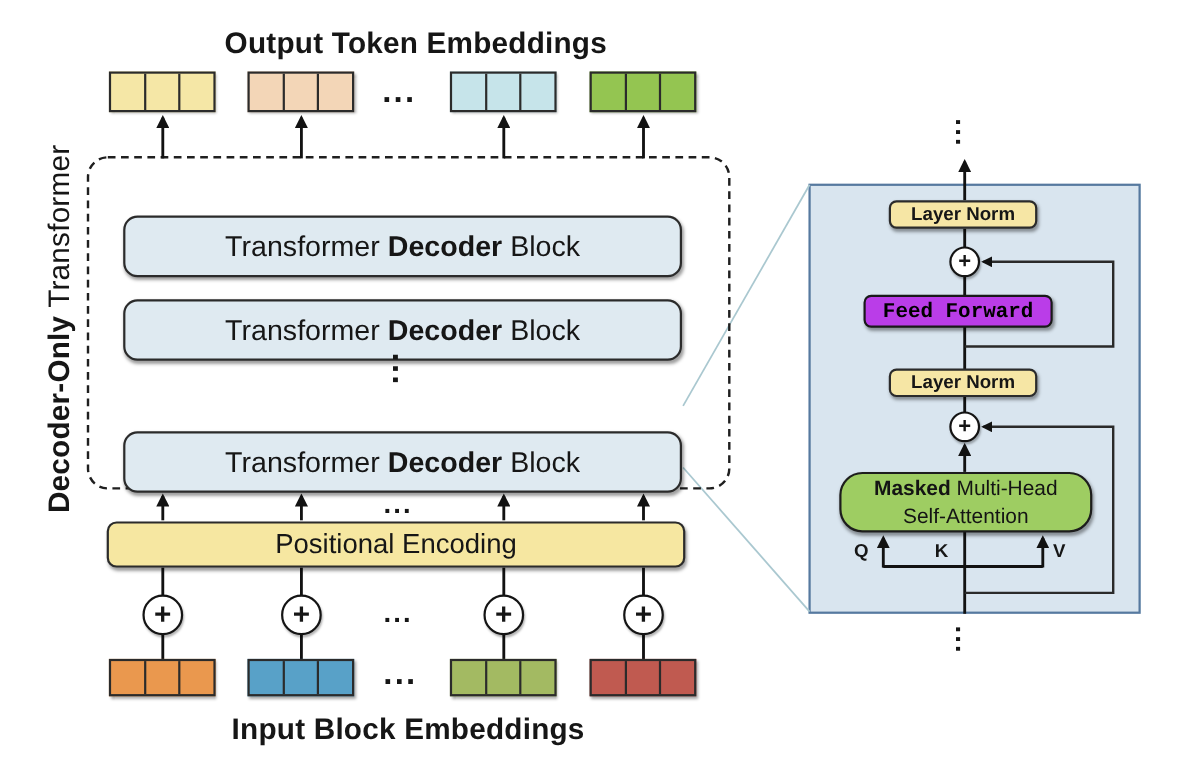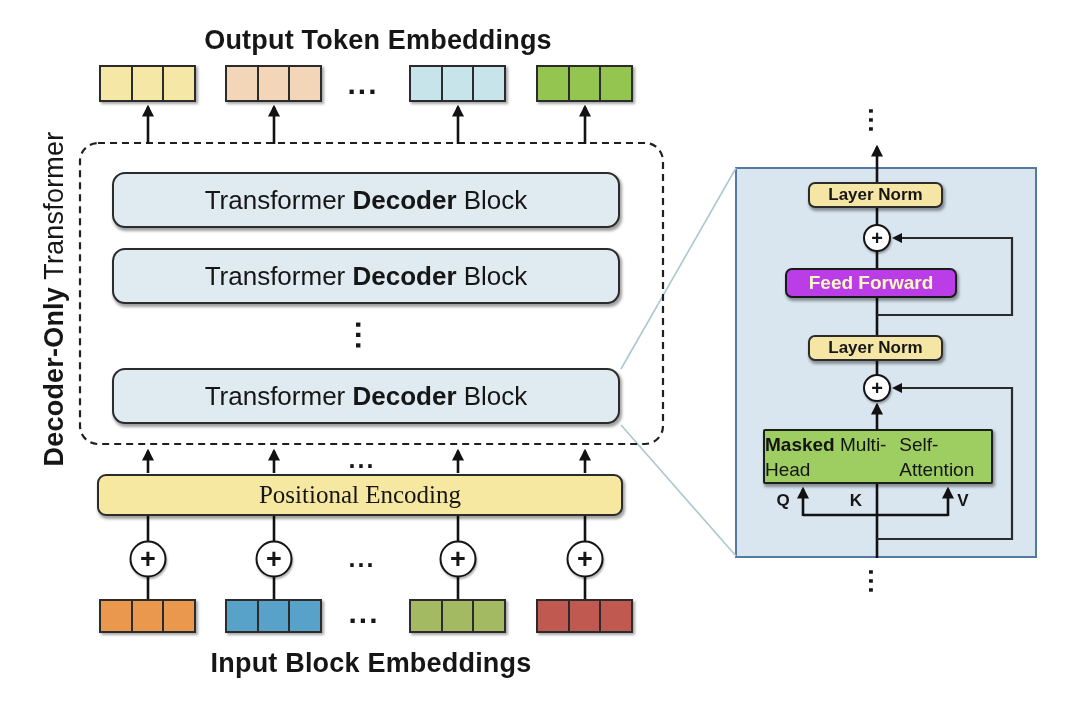--- a/index.html
+++ b/index.html
@@ -12,26 +12,26 @@
              font-size:27px;letter-spacing:.2px;}
   .sidelabel .rest{font-weight:400;}
   .sidelabel .b{font-weight:700;}
   
   .tok{display:flex;border:2px solid #2b2b2b;box-shadow:1.5px 2px 2.5px rgba(0,0,0,.35);box-sizing:border-box;}
   .tok .cell{flex:1;}
   .tok .cell + .cell{border-left:2px solid #2b2b2b;}
   
   .box{border:2px solid #2b2b2b;display:flex;align-items:center;justify-content:center;
        box-sizing:border-box;box-shadow:1.5px 2.5px 3px rgba(0,0,0,.38);}
-  .decoder{border-radius:13px;font-size:26px;}
+  .decoder{border-radius:13px;font-size:26px;margin-top:24px;}
   .decoder .b{font-weight:700;}
-  .pos{border-radius:9px;font-size:25px;font-family:Liberation Serif, serif;}
+  .pos{border-radius:9px;font-size:25px;}
   .ln{border-radius:7px;font-size:17px;font-weight:700;}
-  .ff{border-radius:7px;font-size:19px;font-weight:700;color:#fef9c3;border-color:#191919;}
-  .attn{border-radius:2px;font-size:19px;flex-direction:row;line-height:25px;border-color:#1d1d1d;color:#141414;}
+  .ff{border-radius:7px;font-size:19px;font-weight:700;color:#000000;border-color:#191919;font-family:Liberation Mono, monospace;}
+  .attn{border-radius:21px;font-size:19px;flex-direction:column;line-height:25px;border-color:#1d1d1d;color:#141414;}
   .attn .b{font-weight:700;}
   .panel{border:2px solid #56799f;box-sizing:border-box;}
   .plus{background:#ffffff;border:2.4px solid #141414;border-radius:50%;
         display:flex;align-items:center;justify-content:center;font-weight:700;
         box-sizing:border-box;box-shadow:1px 2px 2px rgba(0,0,0,.3);}
   .plus-lg{width:37px;height:37px;font-size:27px;}
   .plus-sm{width:28px;height:28px;font-size:20px;}
   .dots{font-weight:800;font-size:30px;letter-spacing:2px;white-space:nowrap;}
   .dots-sm{font-size:25px;}
   .vdots{transform:translate(-50%,-50%) rotate(90deg);}

